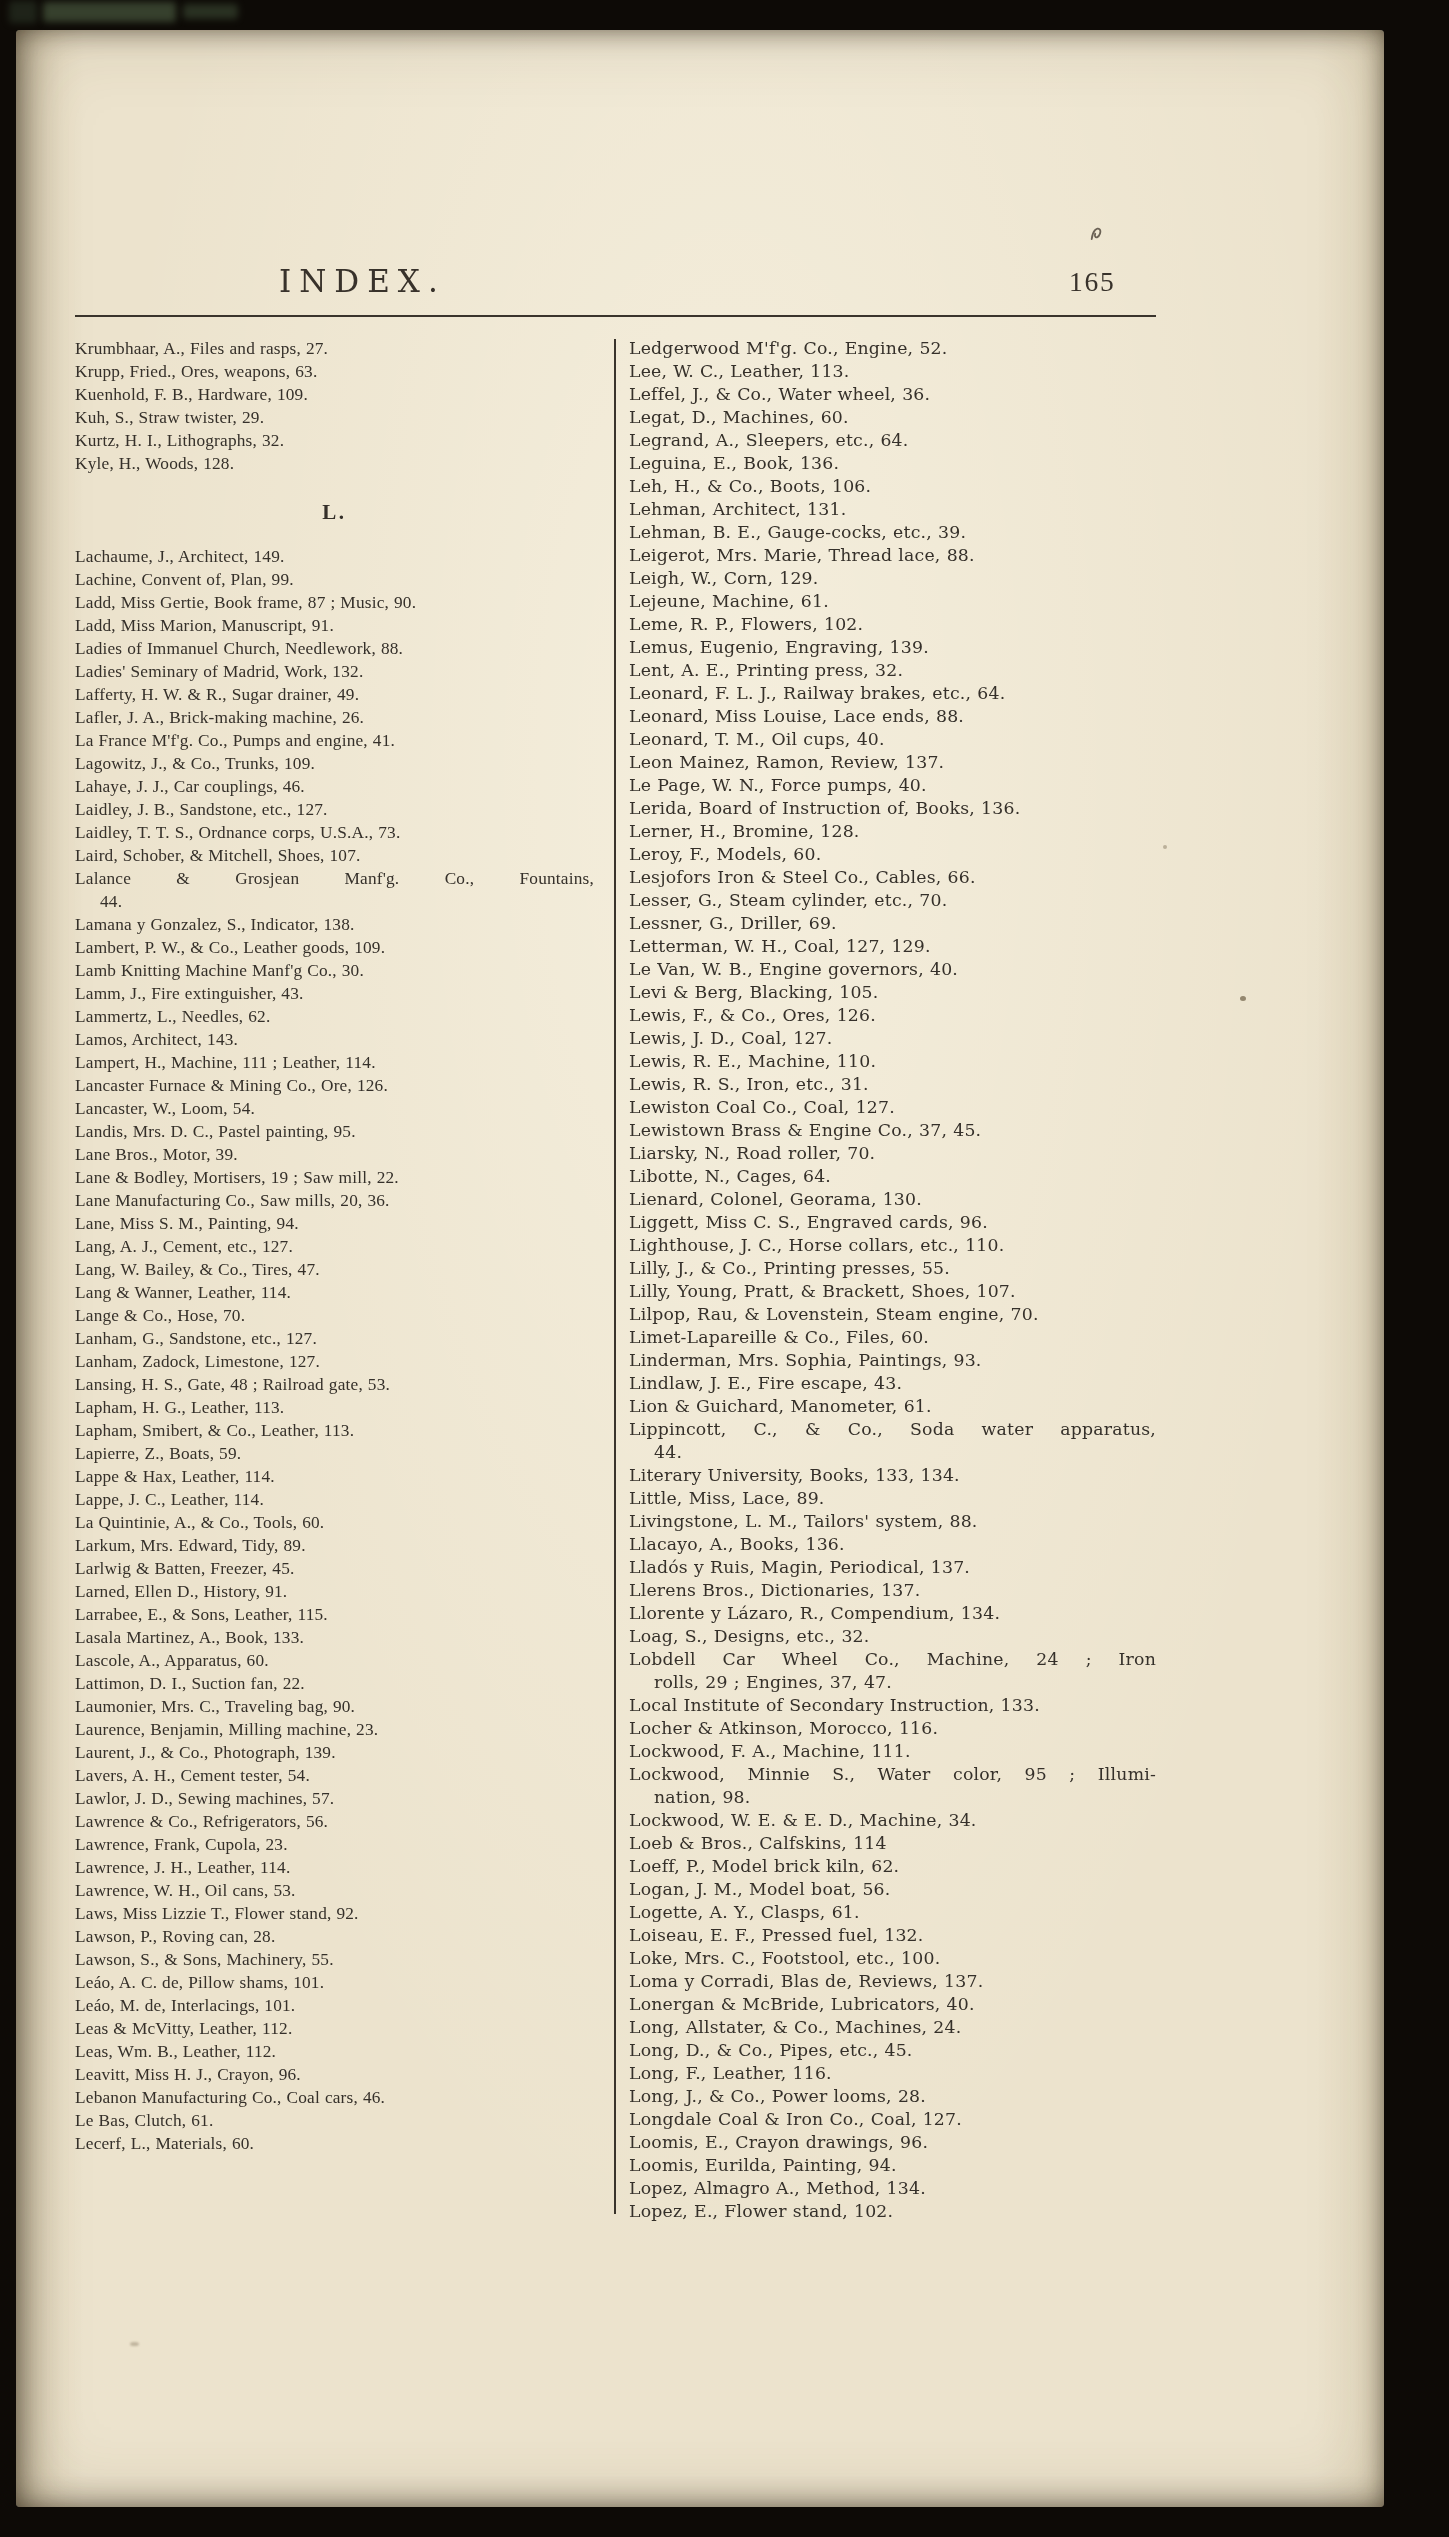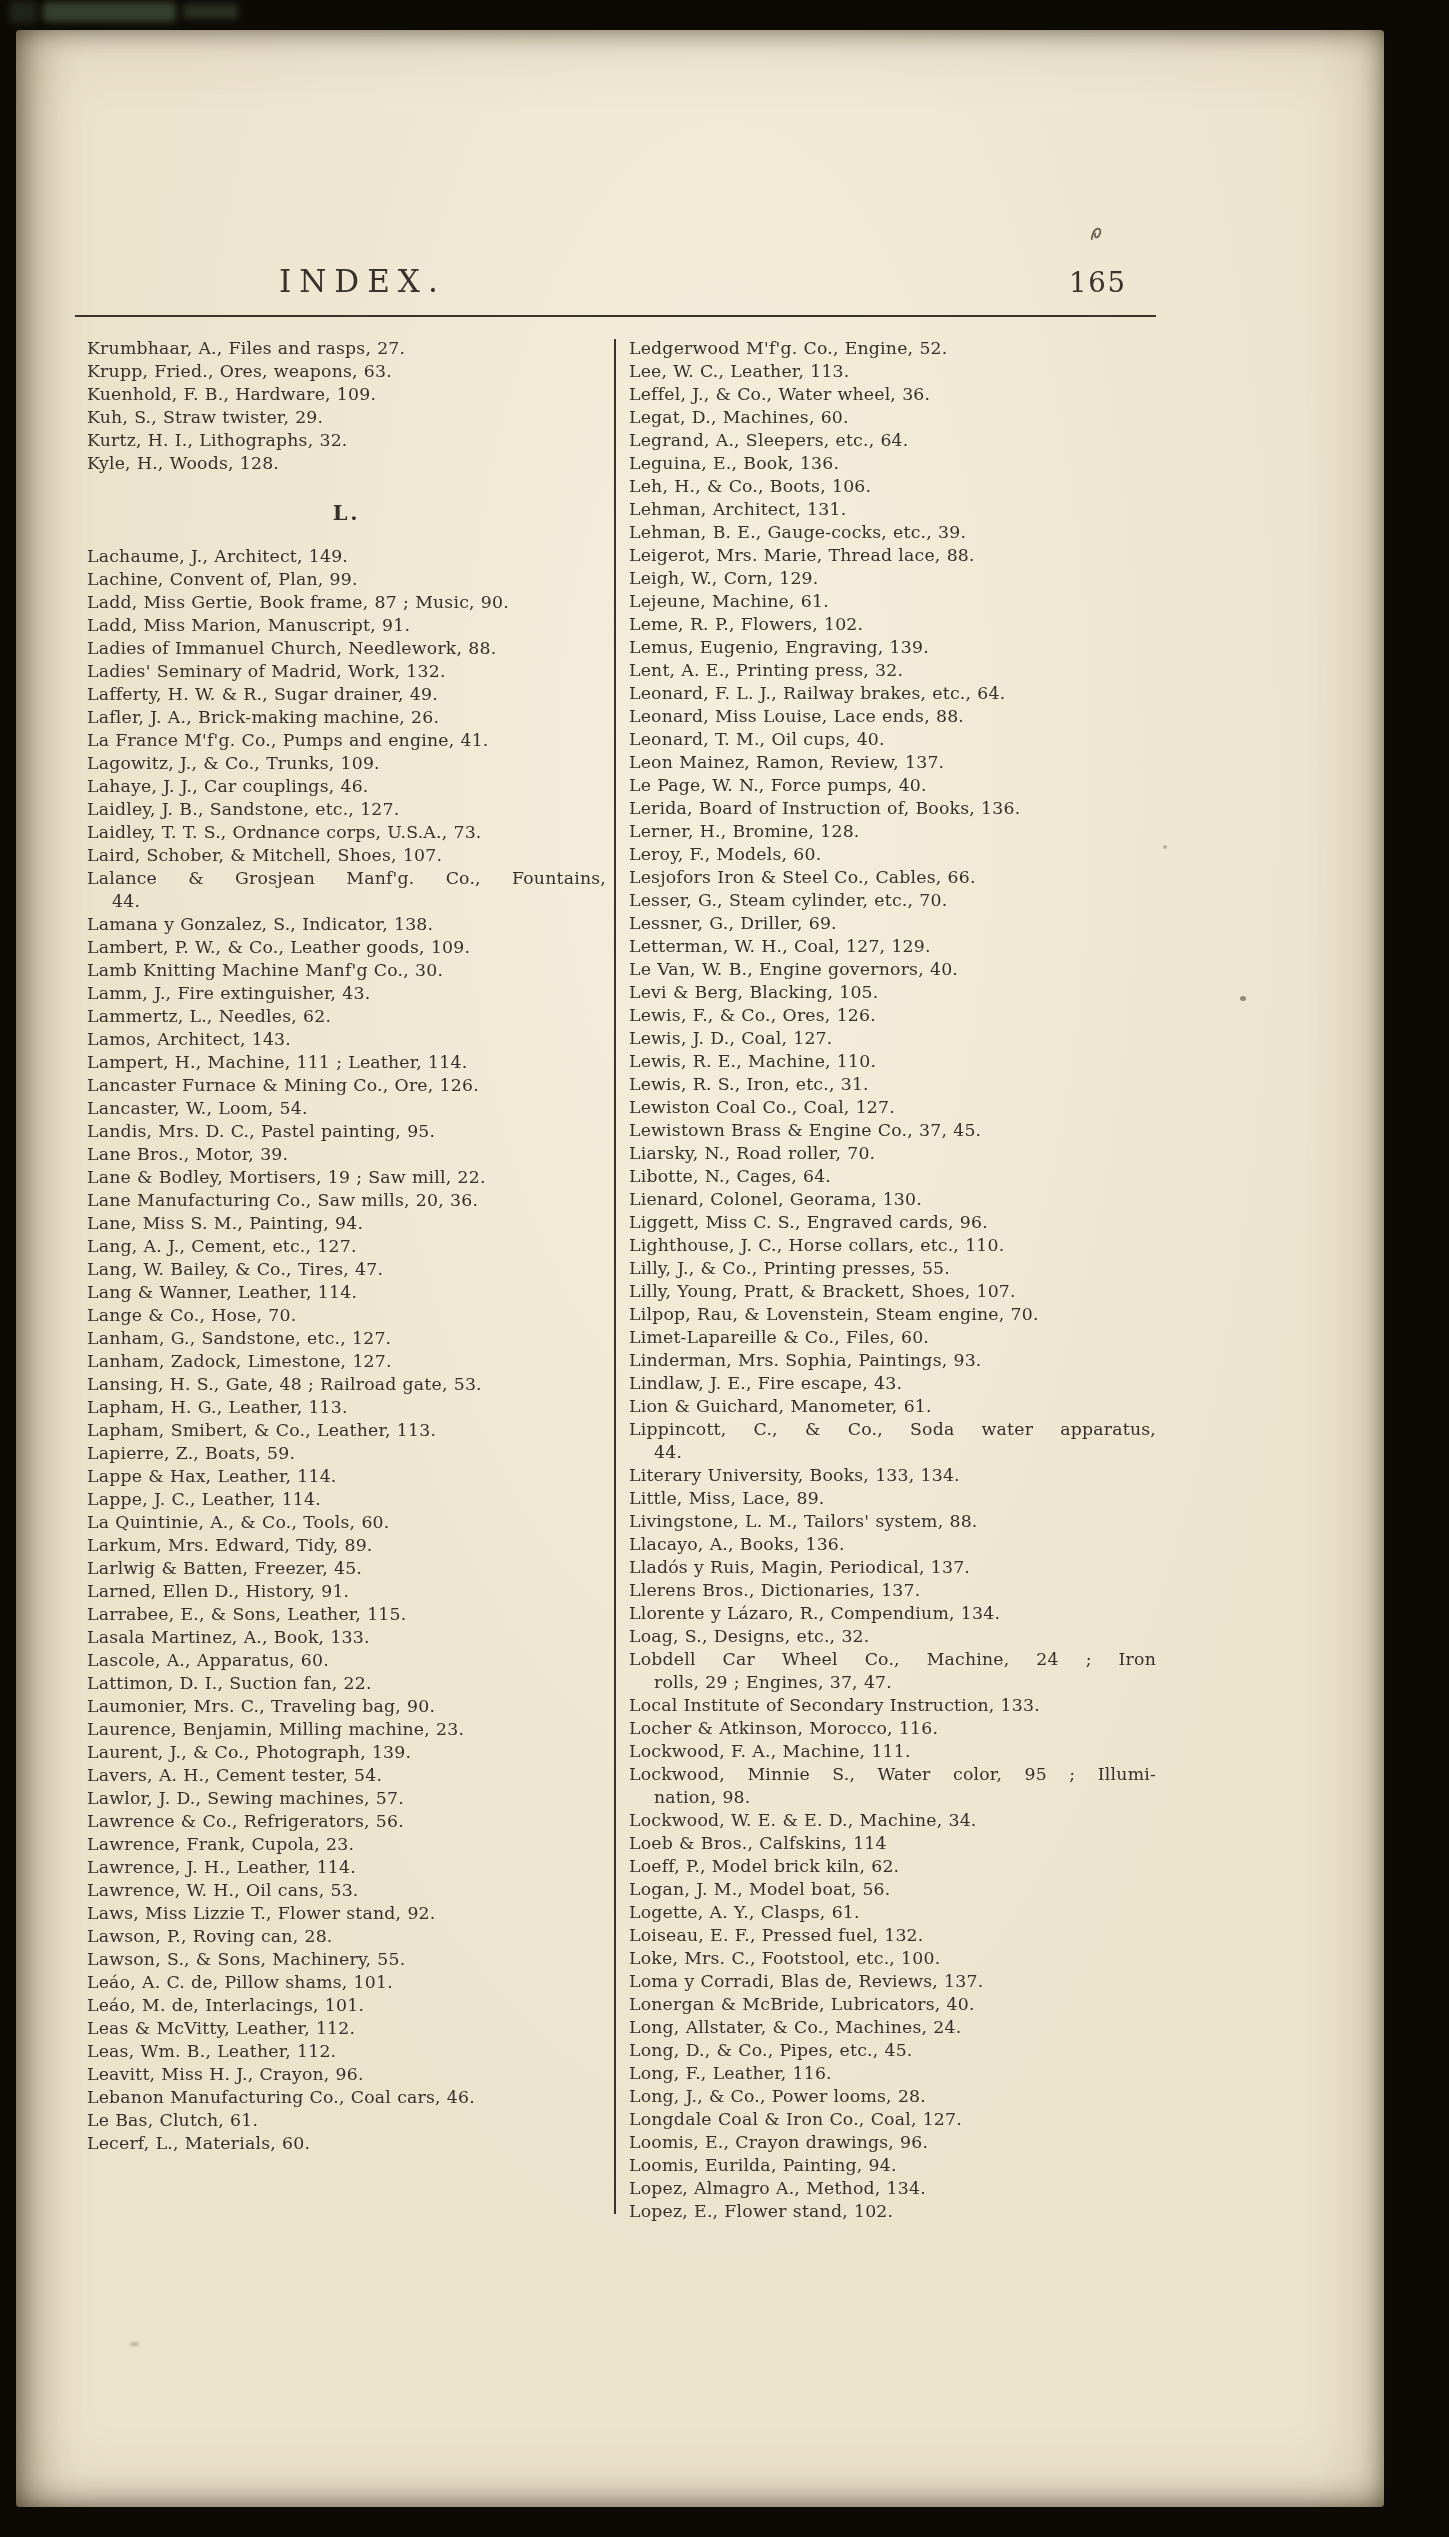--- a/index.html
+++ b/index.html
@@ -34,32 +34,32 @@
       inset 0 -16px 34px -16px rgba(32,24,10,0.42),
       inset 0 12.4px 27px -12.4px rgba(32,24,10,0.34);
   }
 
   .header-title {
     position:absolute; top:233px; left:263px;
     font-size:31px; letter-spacing:8px; color:#38322b;
   }
   .page-number {
     position:absolute; top:236px; left:1053px;
-    font-size:27.5px; letter-spacing:1.8px; color:#38322b;
+    font-size:27.5px; letter-spacing:1.8px; color:#38322b;font-family:Liberation Serif, serif;
   }
   .pen-mark { position:absolute; top:194px; left:1072px; opacity:.8; }
   .header-rule {
     position:absolute; top:285px; left:59px;
     width:1081px; height:1.8px; background:#3a342c;
   }
 
   .columns { position:absolute; top:307px; left:59px; width:1081px; height:2149px; }
   .col { position:absolute; top:0; color:#35302a; font-size:17.3px; line-height:23px;
          letter-spacing:0.2px; word-spacing:0.4px; }
-  .col.left  { left:12px;     width:519px; }
+  .col.left  { left:0;     width:519px;font-family:Liberation Serif, serif; }
   .col.right { left:554px; width:527px; }
   .col-divider {
     position:absolute; left:539px; top:1.8px;
     width:1.8px; height:1875px; background:#3a342c;
   }
 
   .section-heading {
     margin:25px 0 19.5px; text-align:center;
     font-weight:700; font-size:21px; line-height:25px; letter-spacing:2.7px;
     color:#35302a;

